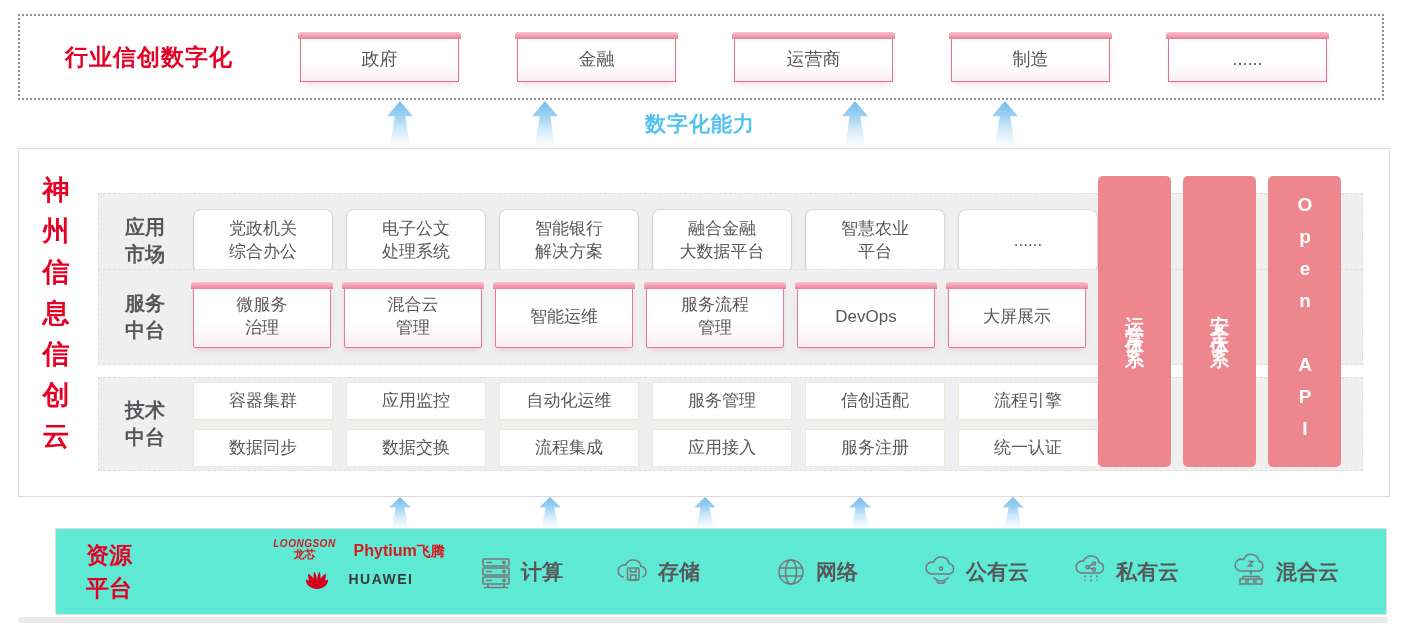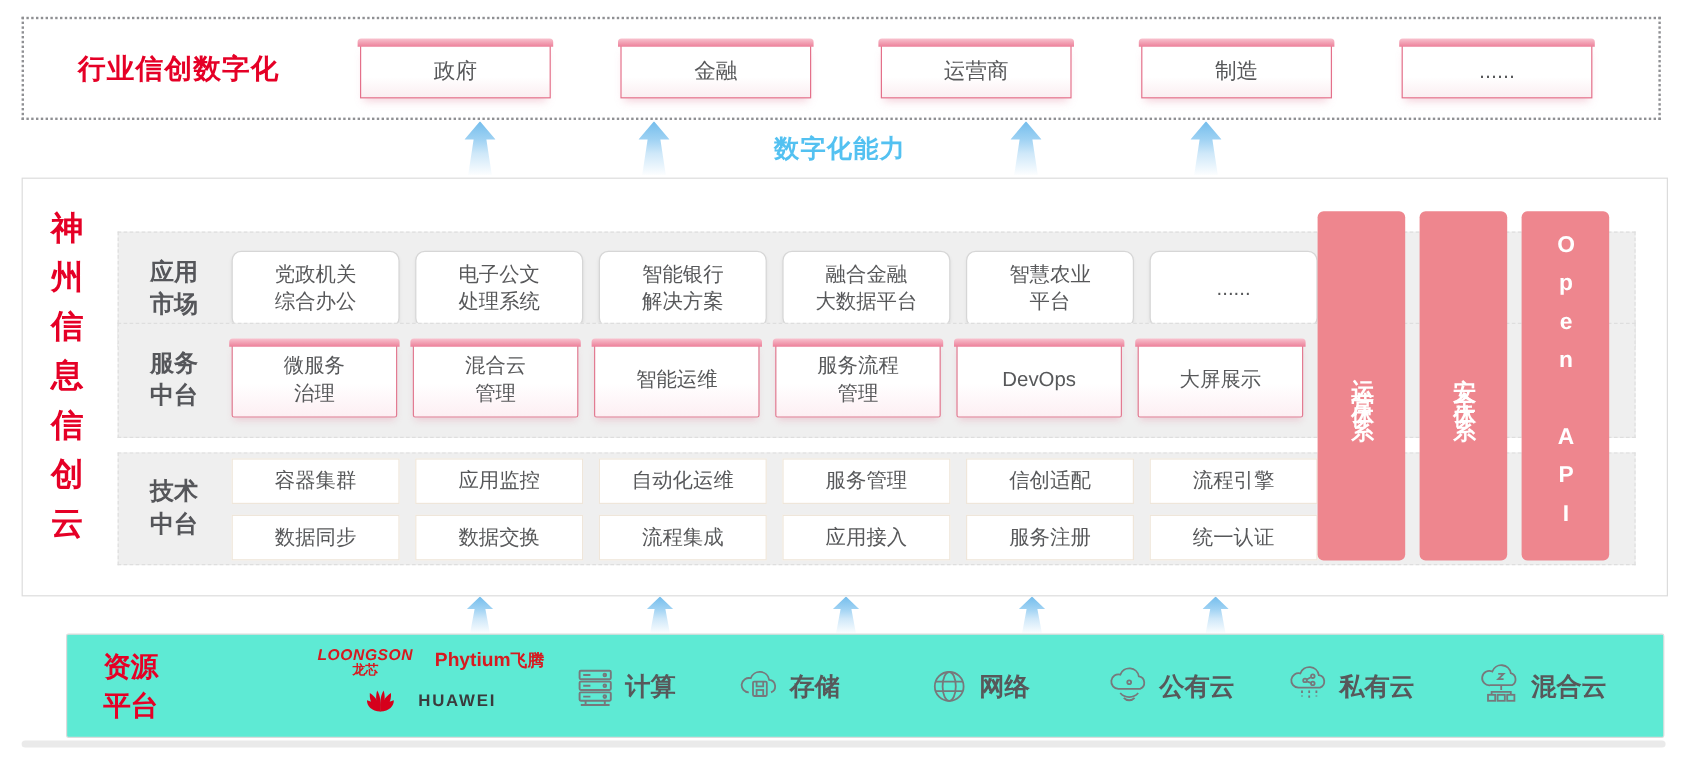--- a/index.html
+++ b/index.html
@@ -66,21 +66,21 @@
   .pil-1{left:1079px;} .pil-2{left:1164px;} .pil-3{left:1249px;}
 
   
   .res-panel { position:absolute; left:55px; top:528px; width:1332px; height:87px;
                background:#5eead4; border:1px solid #dcdcdc; border-radius:2px; }
   .res-label { position:absolute; left:30px; top:0; height:100%; display:flex; align-items:center;
                font-size:23px; font-weight:bold; color:#e50026; white-space:pre-line; line-height:1.4; }
   .vendors { position:absolute; left:158px; top:9px; width:290px; }
   .vendor-row { display:flex; justify-content:center; align-items:flex-start; gap:18px; }
   .loongson { text-align:center; }
-  .lg-en { display:block; font-style:italic; font-weight:900; color:#d7191f; font-size:13px; letter-spacing:.5px; }
+  .lg-en { display:block; font-style:italic; font-weight:900; color:#d7191f; font-size:10px; letter-spacing:.5px; }
   .lg-cn { display:block; font-size:11px; font-weight:bold; color:#d7191f; margin-top:-2px; }
   .phytium { margin-top:4px; }
   .ph-en { font-weight:bold; font-size:16px; color:#d7191f; }
   .ph-cn { font-weight:800; font-size:14px; color:#d7191f; }
   .huawei-row { margin-top:6px; display:flex; align-items:center; gap:20px; }
   .hw-name { font-size:14px; font-weight:bold; color:#3a3b3d; letter-spacing:1.5px; }
   .res-item { position:absolute; top:0; height:100%; display:flex; align-items:center; gap:5px; }
   .res-item .lbl { font-size:21px; color:#57585a;font-weight:bold; }
   .ri-1{left:420px;} .ri-2{left:557px;} .ri-3{left:715px;} .ri-4{left:865px;} .ri-5{left:1015px;} .ri-6{left:1175px;}
   .ricon svg { display:block; }

